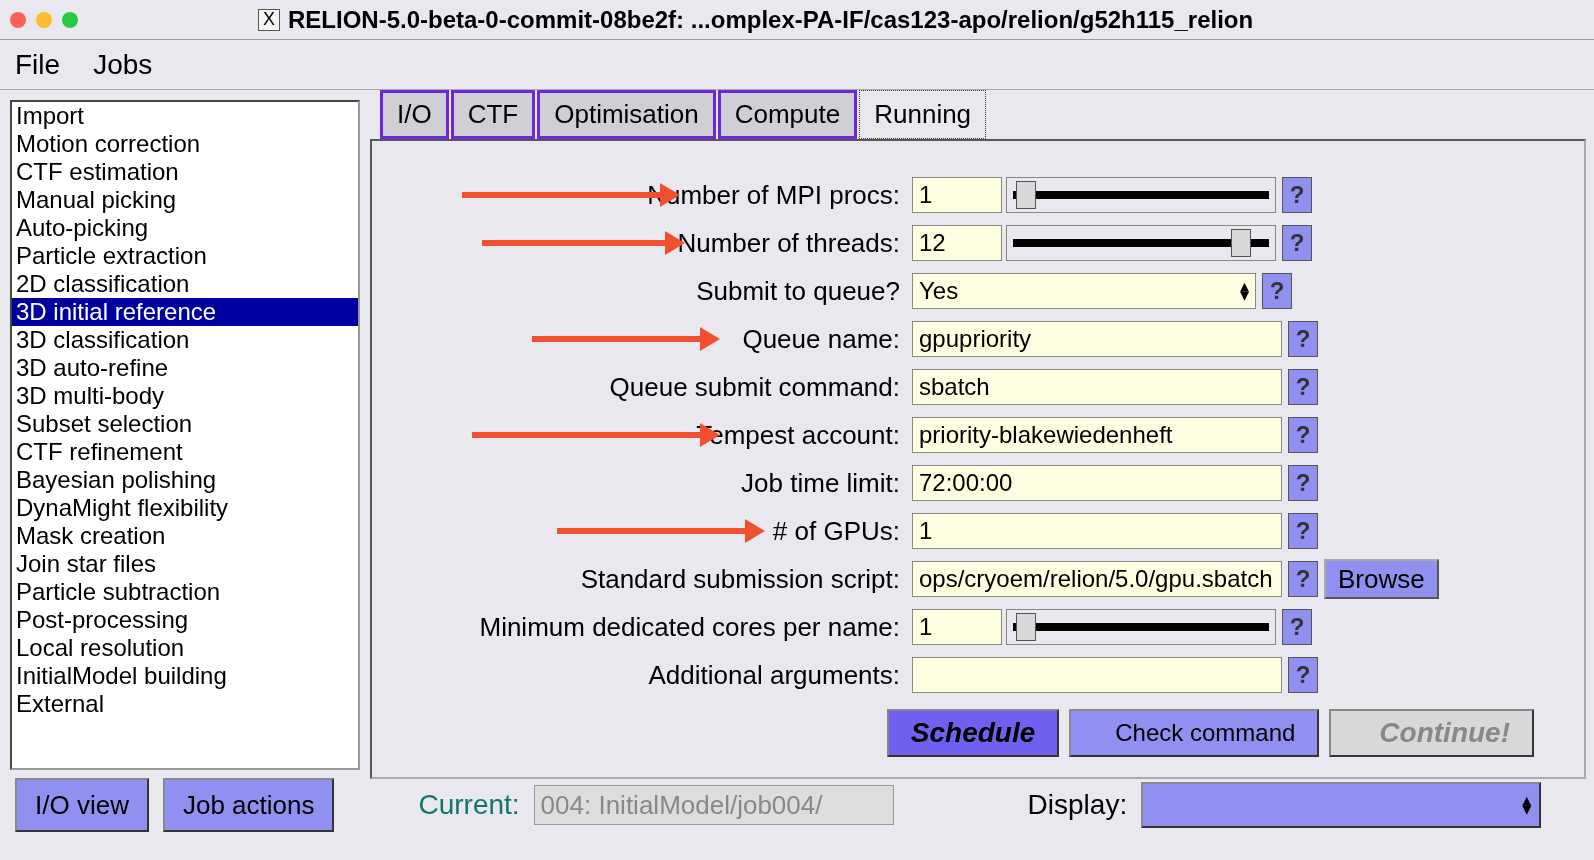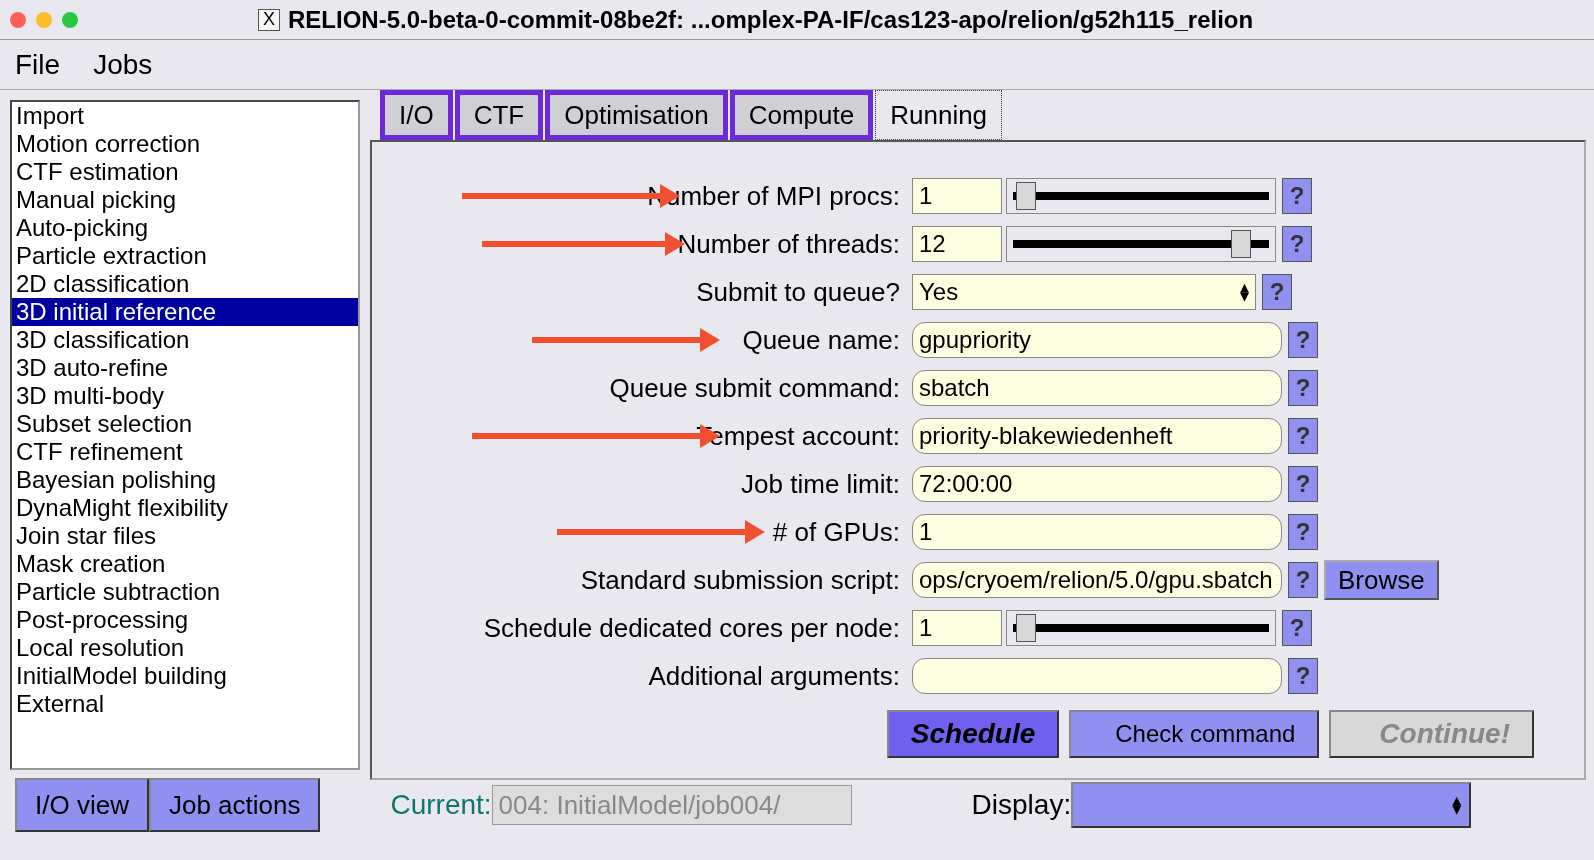--- a/index.html
+++ b/index.html
@@ -48,21 +48,21 @@
   }
   .joblist-item { padding: 0 4px; white-space:nowrap; cursor:pointer; }
   .joblist-item.selected { background:#0000a0; color:white; }
   .content {
     flex:1; display:flex; flex-direction:column; padding: 0 8px 0 0;
   }
   .tabs {
     display:flex; height:50px; margin-left:10px;
   }
   .tab {
-    padding: 6px 14px; border:5px solid #6d28d9; background:#cfcfd6;
+    padding: 6px 14px; border:3px solid #6d28d9; background:#cfcfd6;
     font-size:26px; cursor:pointer; margin-right:2px;
     display:flex; align-items:center;
   }
   .tab.active { background:#e8e8ee; border:1px dotted #333; }
   .form-area {
     border:2px inset #aaa; background:#e8e8ee;
     padding: 30px 20px 20px 20px; flex:1; position:relative;
   }
   .form-row {
     display:flex; align-items:center; height:48px; position:relative;
@@ -75,21 +75,21 @@
   }
   .arrow-annot::after {
     content:""; position:absolute; right:-18px; top:-9px;
     border-left:20px solid #f05030; border-top:12px solid transparent;
     border-bottom:12px solid transparent;
   }
   .text-input {
     background:#fdfde0; border:1px solid #888; height:36px;
     font-size:24px; padding:2px 6px; font-family:inherit;
   }
-  .text-input.wide { width:370px;border-radius:13px; }
+  .text-input.wide { width:370px; }
   .text-input.narrow { width:90px; }
   .select-box {
     background:#fdfde0; border:1px solid #888; height:36px; width:344px;
     font-size:24px; padding:2px 6px; display:flex; align-items:center;
     justify-content:space-between;
   }
   .select-arrows {
     font-size:18px; line-height:9px; display:flex; flex-direction:column;
     align-items:center;
   }
@@ -116,21 +116,21 @@
     display:flex; justify-content:flex-end; gap:10px; padding:10px 30px 0 0;
   }
   .action-btn {
     height:48px; font-size:28px; padding:0 22px; border:2px outset #888;
     cursor:pointer;
   }
   .btn-schedule { background:#7060f0; color:#000; font-style:italic; font-weight:bold; }
   .btn-check { background:#9090f0; font-size:24px;padding-left:44px; }
   .btn-continue { background:#d8d8d8; color:#888; font-style:italic; font-weight:bold;padding-left:48px; }
   .bottom-bar {
-    display:flex; align-items:center; height:70px; padding:0 15px; 
+    display:flex; align-items:center; height:70px; padding:0 15px; gap:14px;
   }
   .bottom-btn {
     height:54px; background:#9090f0; border:2px outset #888;
     font-size:26px; padding:0 18px; cursor:pointer;
   }
   .current-label { color:#0f766e; font-size:28px; margin-left:70px; }
   .current-box {
     background:#ddd; border:1px solid #999; height:40px; width:360px;
     font-size:26px; color:#888; padding:2px 6px;
   }
@@ -170,22 +170,22 @@
         <div class="joblist-item">Particle extraction</div>
         <div class="joblist-item">2D classification</div>
         <div class="joblist-item selected">3D initial reference</div>
         <div class="joblist-item">3D classification</div>
         <div class="joblist-item">3D auto-refine</div>
         <div class="joblist-item">3D multi-body</div>
         <div class="joblist-item">Subset selection</div>
         <div class="joblist-item">CTF refinement</div>
         <div class="joblist-item">Bayesian polishing</div>
         <div class="joblist-item">DynaMight flexibility</div>
+        <div class="joblist-item">Mask creation</div>
         <div class="joblist-item">Join star files</div>
-        <div class="joblist-item">Mask creation</div>
         <div class="joblist-item">Particle subtraction</div>
         <div class="joblist-item">Post-processing</div>
         <div class="joblist-item">Local resolution</div>
         <div class="joblist-item">InitialModel building</div>
         <div class="joblist-item">External</div>
       </div>
   </div>
 
   <div class="content">
     <div class="tabs" id="tabs">
@@ -265,21 +265,21 @@
       </div>
 
       <div class="form-row">
         <div class="form-label">Standard submission script:</div>
         <input class="text-input wide" value="ops/cryoem/relion/5.0/gpu.sbatch" style="">
         <div class="help-btn">?</div>
         <button class="browse-btn">Browse</button>
       </div>
 
       <div class="form-row">
-        <div class="form-label">Schedule dedicated cores per node:</div>
+        <div class="form-label">Minimum dedicated cores per name:</div>
         <input class="text-input narrow" value="1" style="">
         <div class="slider-track">
           <div class="slider-bar">
               <div class="slider-thumb" style="left:1%"></div>
             </div>
         </div>
         <div class="help-btn">?</div>
       </div>
 
       <div class="form-row">

